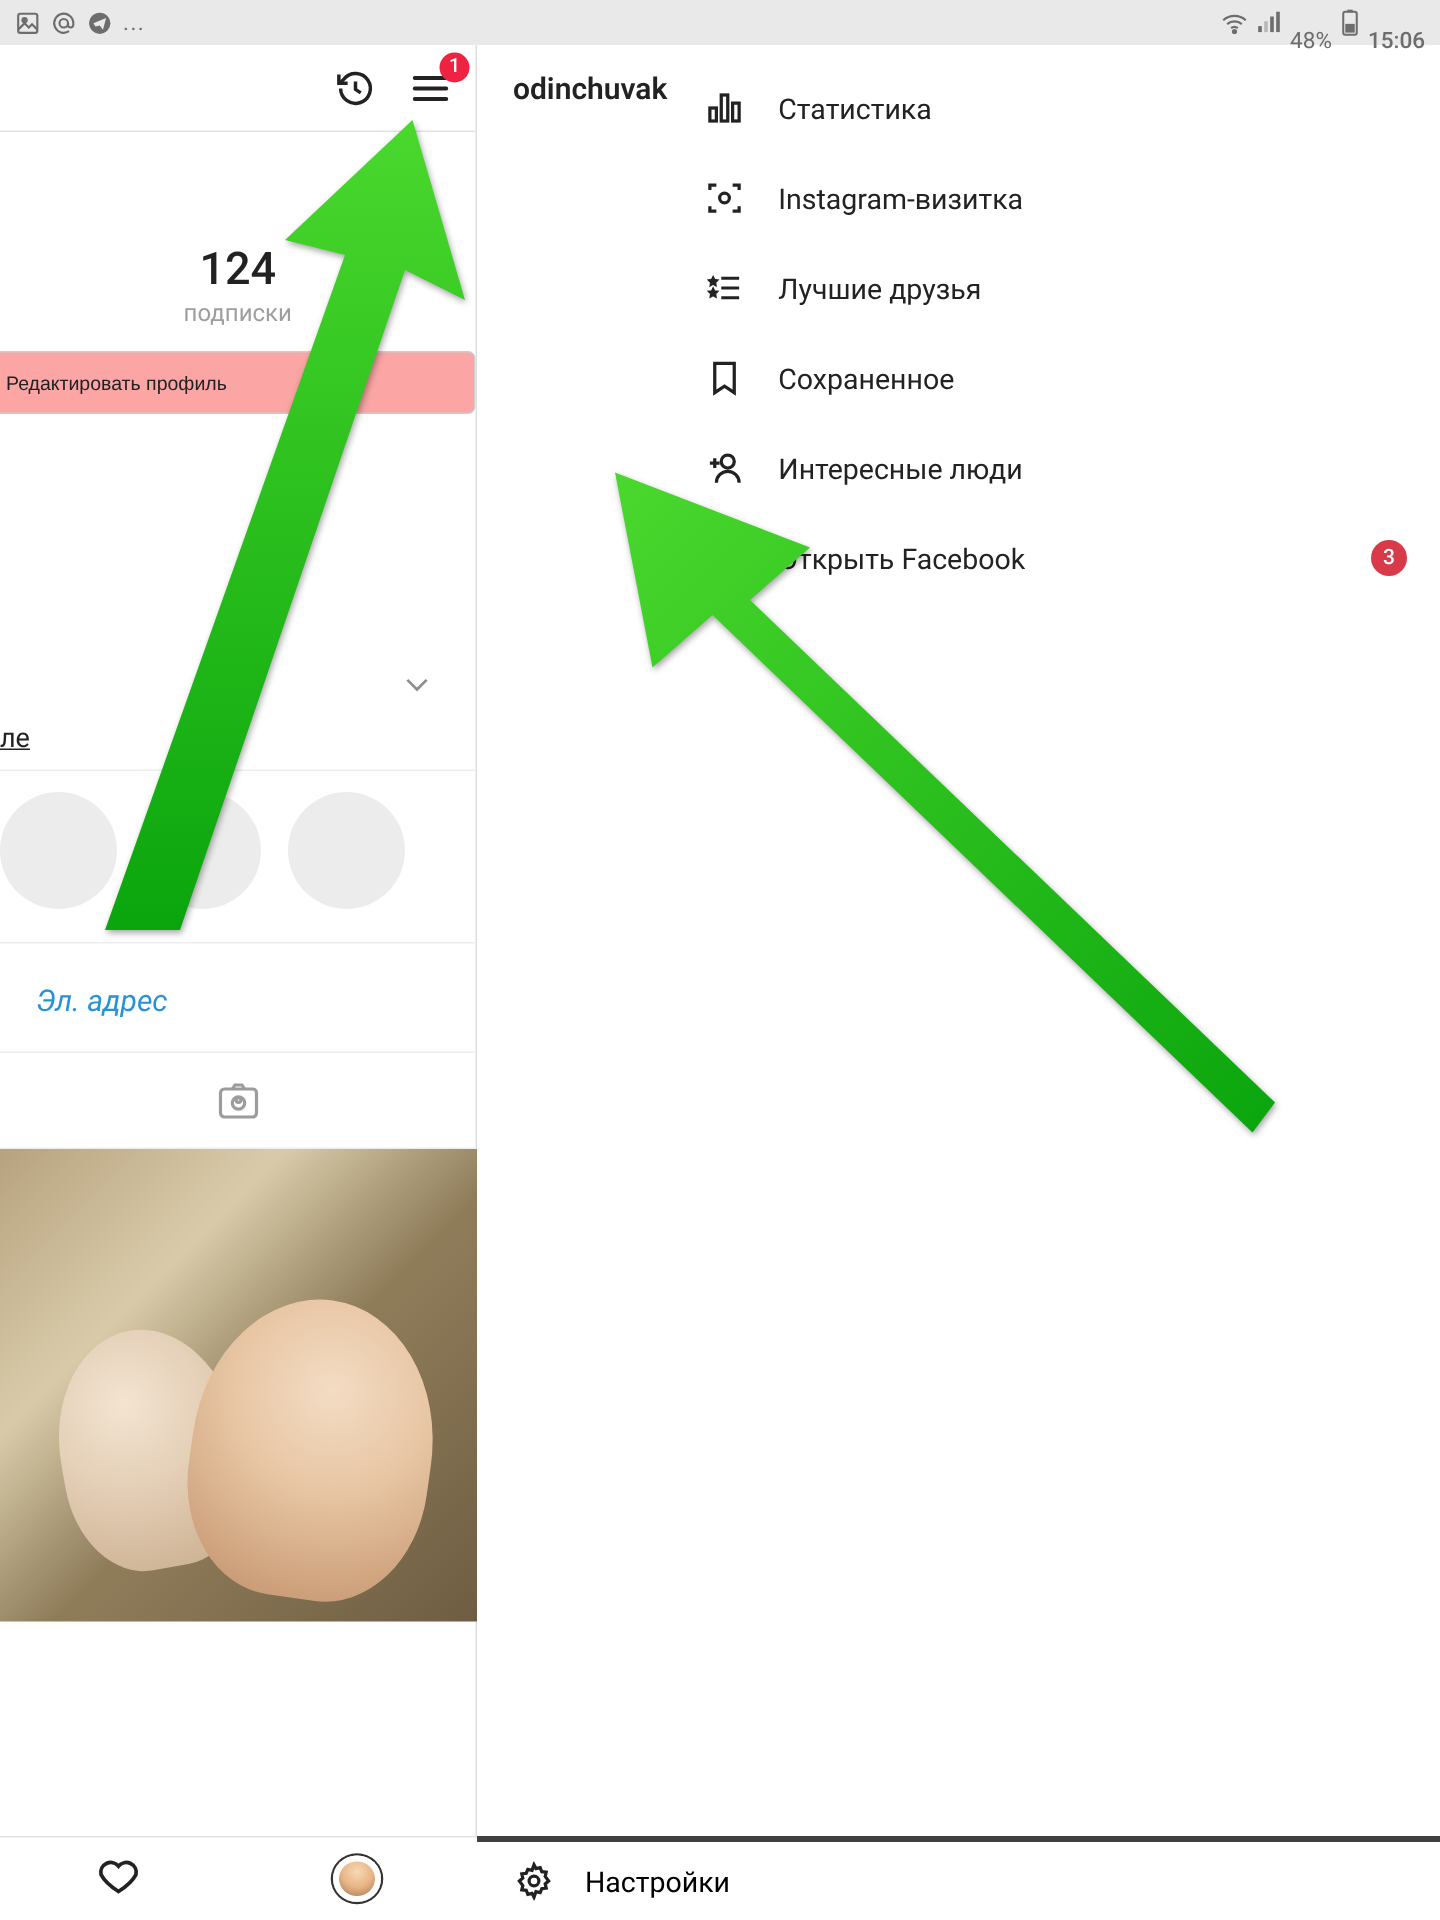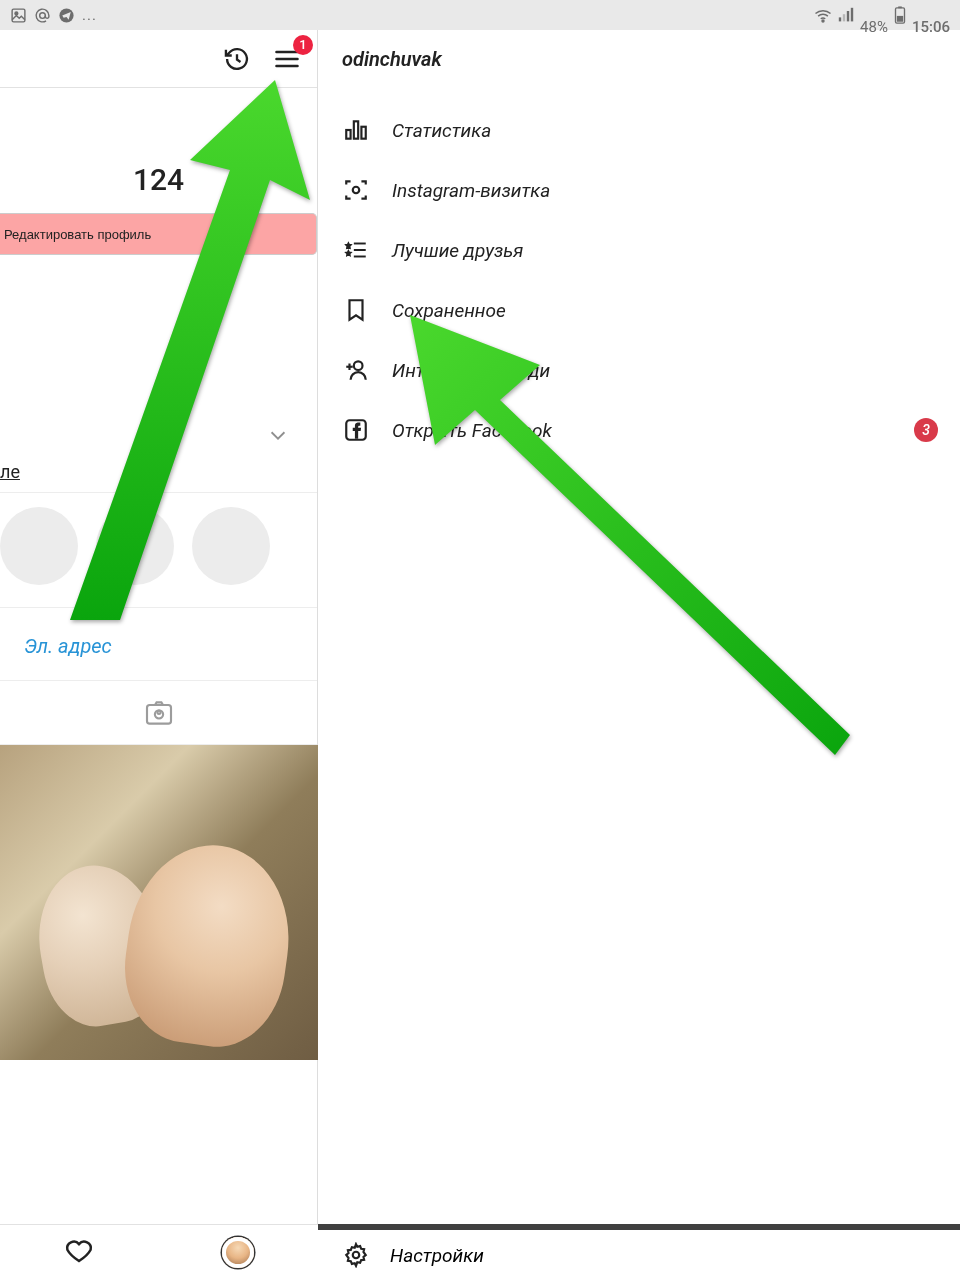--- a/index.html
+++ b/index.html
@@ -35,23 +35,22 @@
   }
   .left-pane {
     width: 318px;
     border-right: 1px solid #ddd;
     display: flex; flex-direction: column;
     position: relative;
     background:#fff;
   }
   .right-pane {
     flex: 1;
-    display: flex; flex-direction: column;
-    position: relative;
-    font-style: italic;
+    display: flex; flex-direction: row;
+    position: relative;
   }
 
   
   .profile-top {
     height: 58px;
     border-bottom: 1px solid #e2e2e2;
     display: flex; justify-content: flex-end; align-items: center;
     padding-right: 16px;
     gap: 22px;
     position: relative;
@@ -207,21 +206,21 @@
     background:#d93a4a; color:#fff;
     width:24px; height:24px; border-radius:50%;
     display:flex; align-items:center; justify-content:center;
     font-size:14px; font-weight:500;
   }
 
   .right-footer {
     position:absolute;
     bottom:0; left:0; right:0;
     height:56px;
-    border-top:6px solid #404040;
+    border-top:4px solid #404040;
     display:flex; align-items:center;
     gap: 20px;
     padding-left: 24px;
     font-size:19px;
     background:#fff;
     z-index:5;
   }
 
   
   .arrow {
@@ -303,20 +302,21 @@
             <line x1="3" y1="6" x2="21" y2="6"></line>
             <line x1="3" y1="12" x2="21" y2="12"></line>
             <line x1="3" y1="18" x2="21" y2="18"></line>
           </svg>
         <span class="badge">1</span>
       </span>
     </div>
 
     <div class="stat-block">
       <div class="stat-num">124</div>
+      <div class="stat-label">подписки</div>
     </div>
 
     <button class="edit-btn">Редактировать профиль</button>
 
     <div class="gap1"></div>
 
     <div class="chevron-row">
       <svg width="22" height="22" viewBox="0 0 24 24" fill="none" stroke="#8f8f8f" stroke-width="2">
           <polyline points="5 9 12 16 19 9"></polyline>
         </svg>

